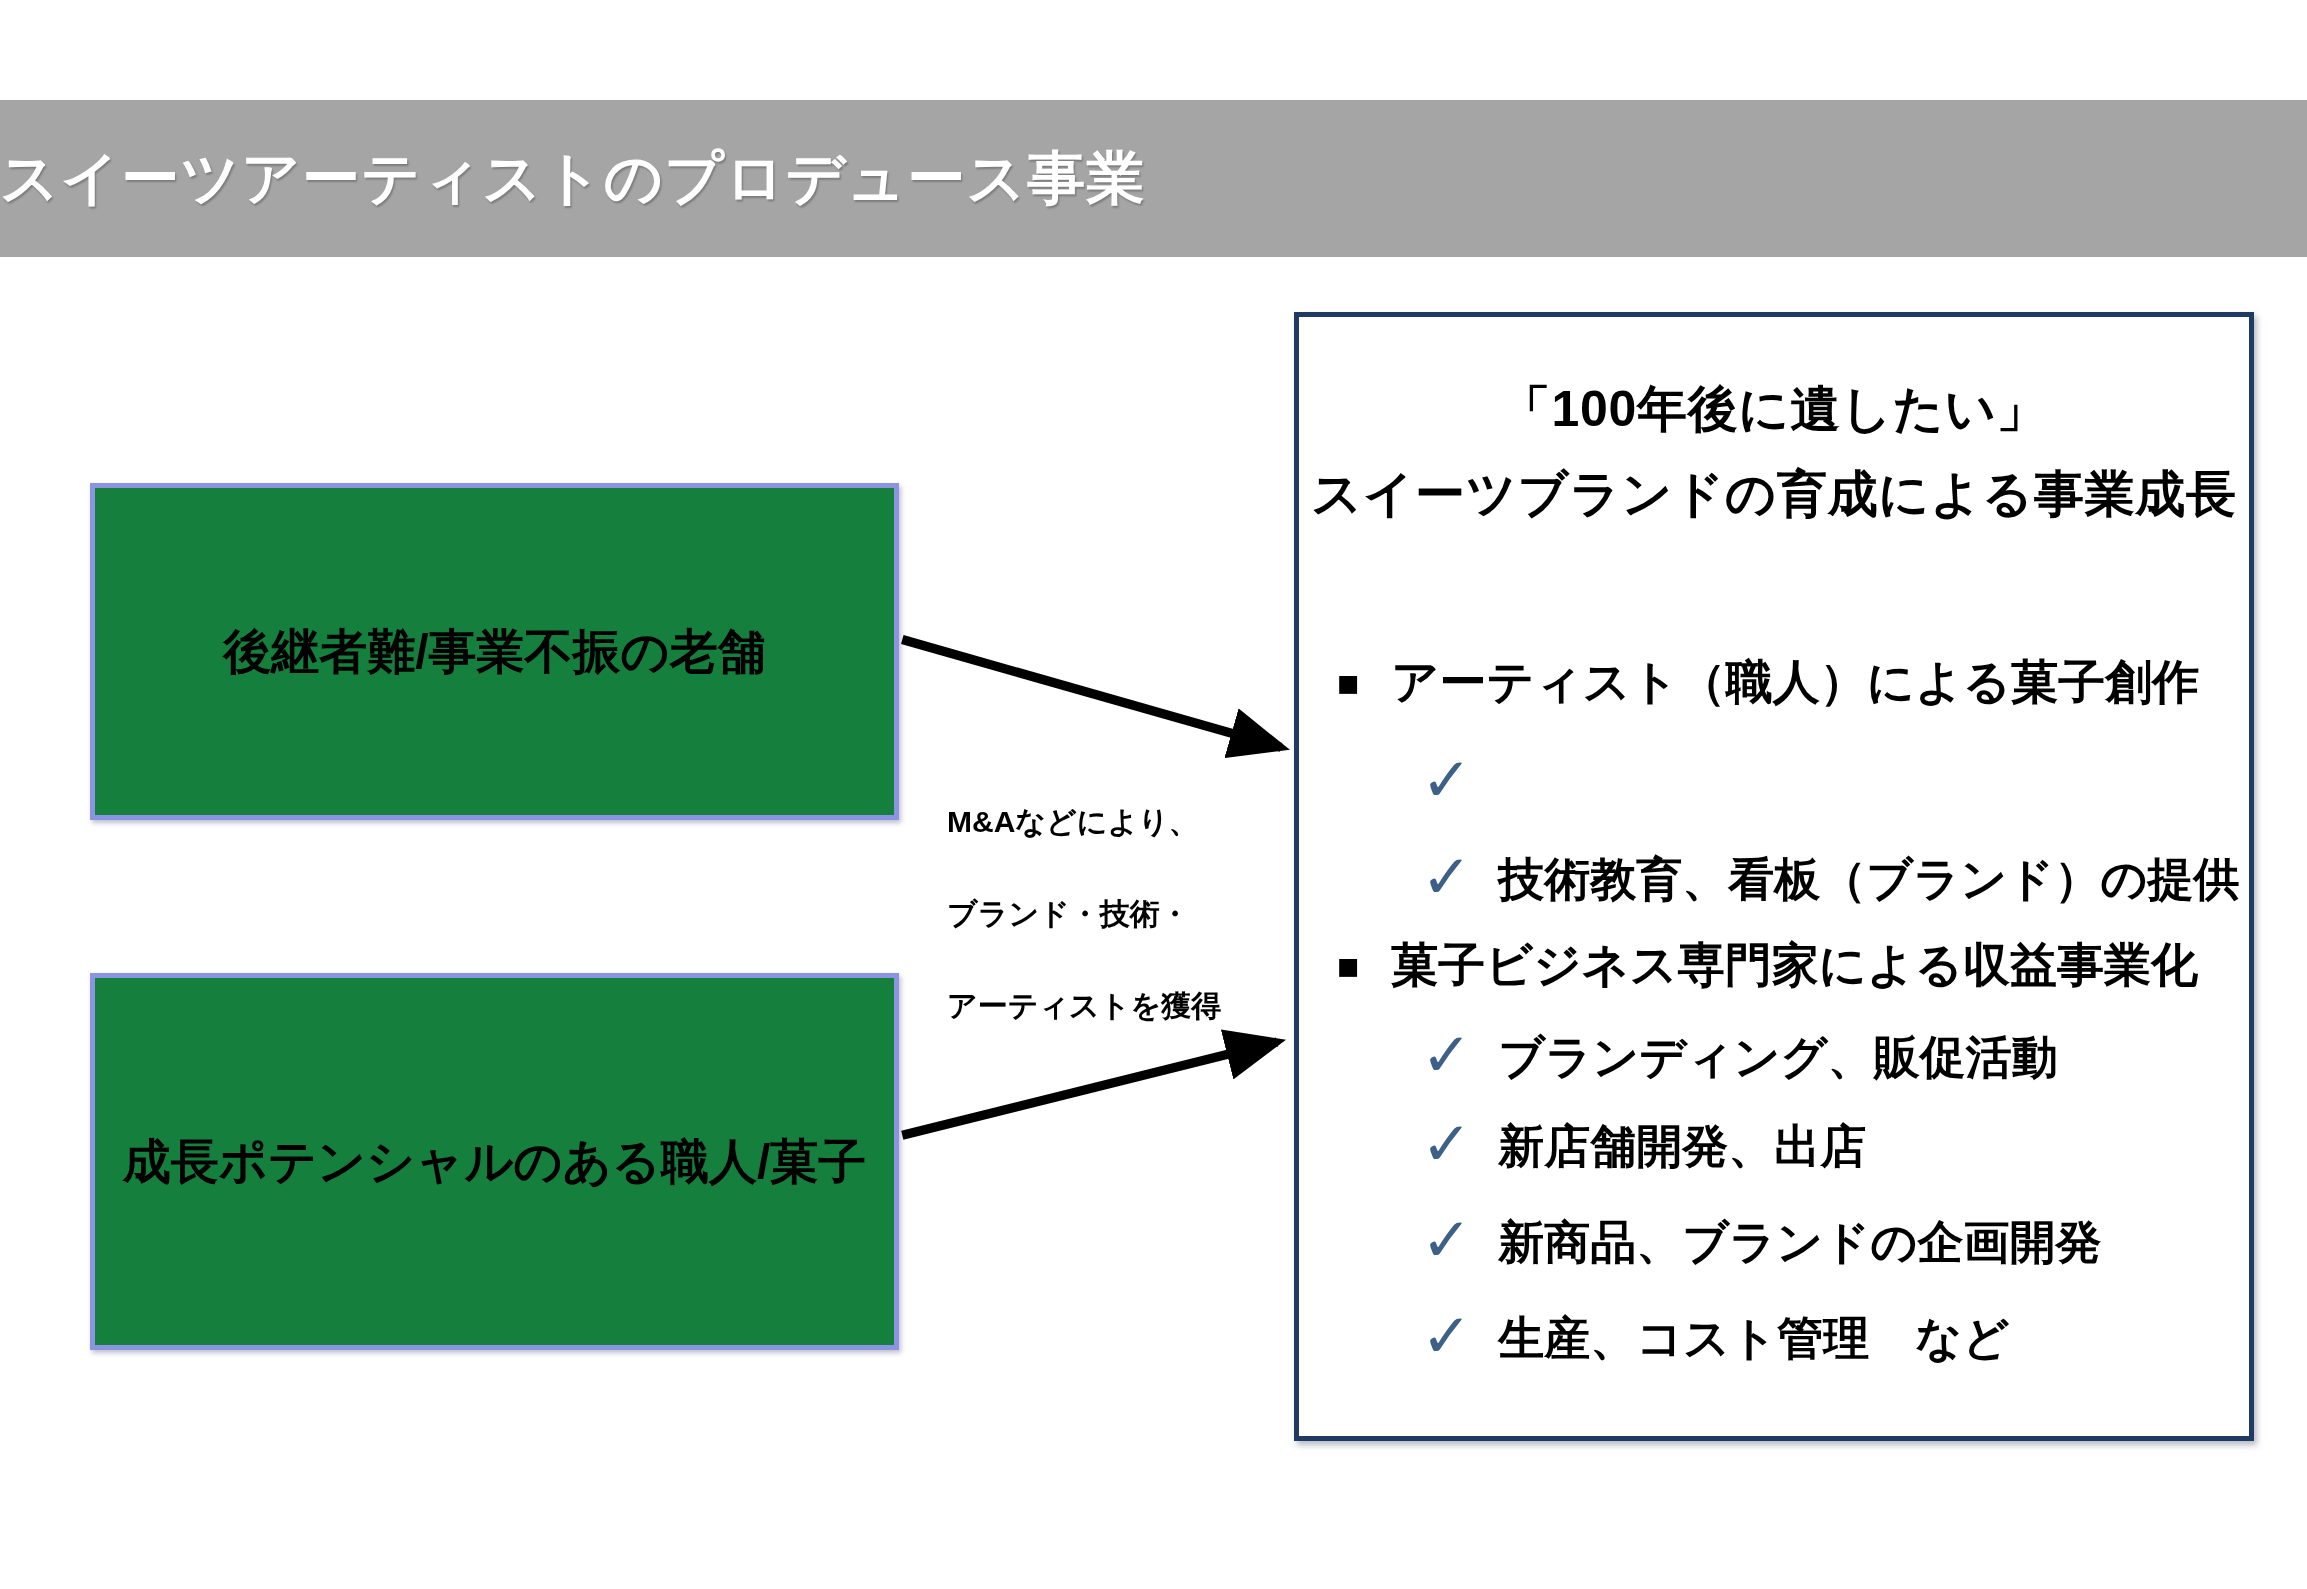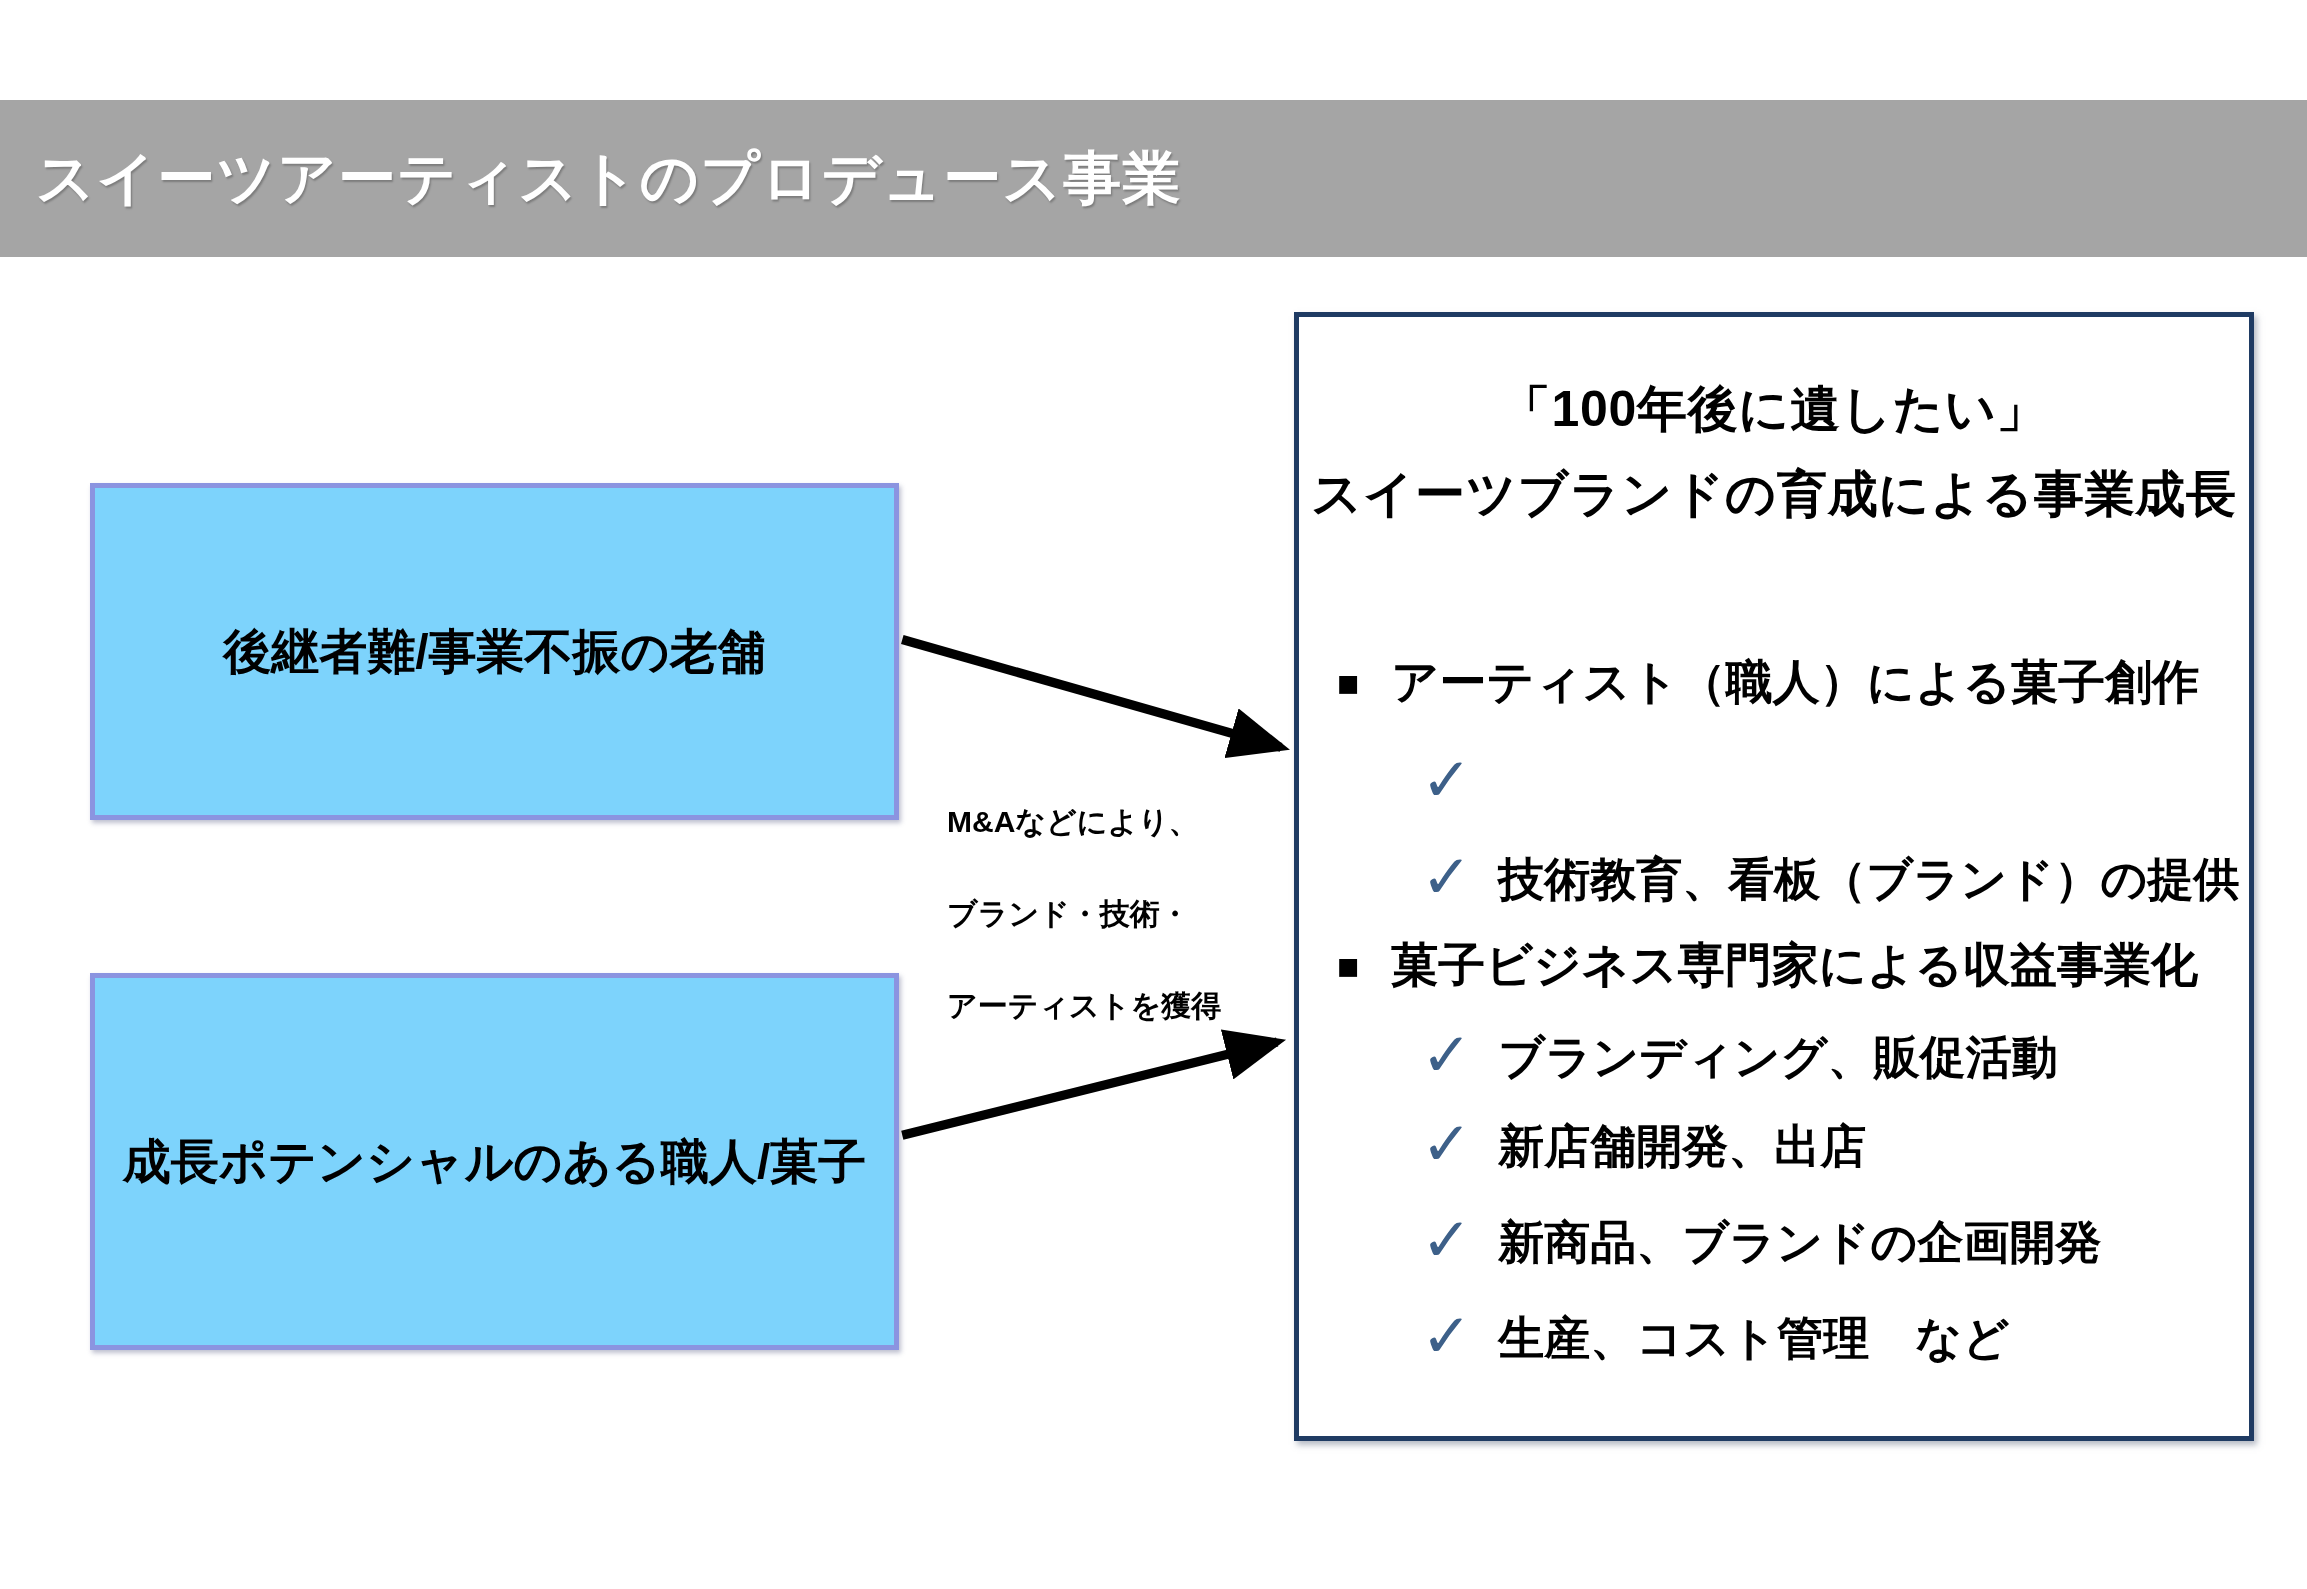--- a/index.html
+++ b/index.html
@@ -9,27 +9,27 @@
     font-family:"Liberation Sans","DejaVu Sans",sans-serif; font-weight:bold; color:#000;
     overflow:hidden;
   }
 
   
   .titlebar {
     position:absolute; left:0; top:100px; width:2307px; height:157px;
     background:#a5a5a5; display:flex; align-items:center;
   }
   .titlebar .title {
-    color:#ffffff; font-size:58px; letter-spacing:1.3px; padding-left:36px;
+    color:#ffffff; font-size:58px; letter-spacing:1.3px; 
     text-shadow:1.3px 2px 2px rgba(0,0,0,.25);
   }
 
   
   .lbox {
-    position:absolute; left:90px; width:809px; background:#7dd3fc;
+    position:absolute; left:90px; width:809px; background:#15803d;
     border:5.3px solid #8b94e0; box-shadow:2px 3.3px 4.6px rgba(110,115,150,.45);
     display:flex; align-items:center; justify-content:center; text-align:center;
   }
   .lbox .lbox-label { font-size:48px; line-height:1.25; }
   .lbox1 { top:483px; height:337px; }
   .lbox2 { top:973px; height:377px; }
 
   
   .arrow-label { position:absolute; left:947px; top:776px; width:355px; }
   .arrow-label .al-line { height:92px; display:flex; align-items:center; font-size:30px; }

